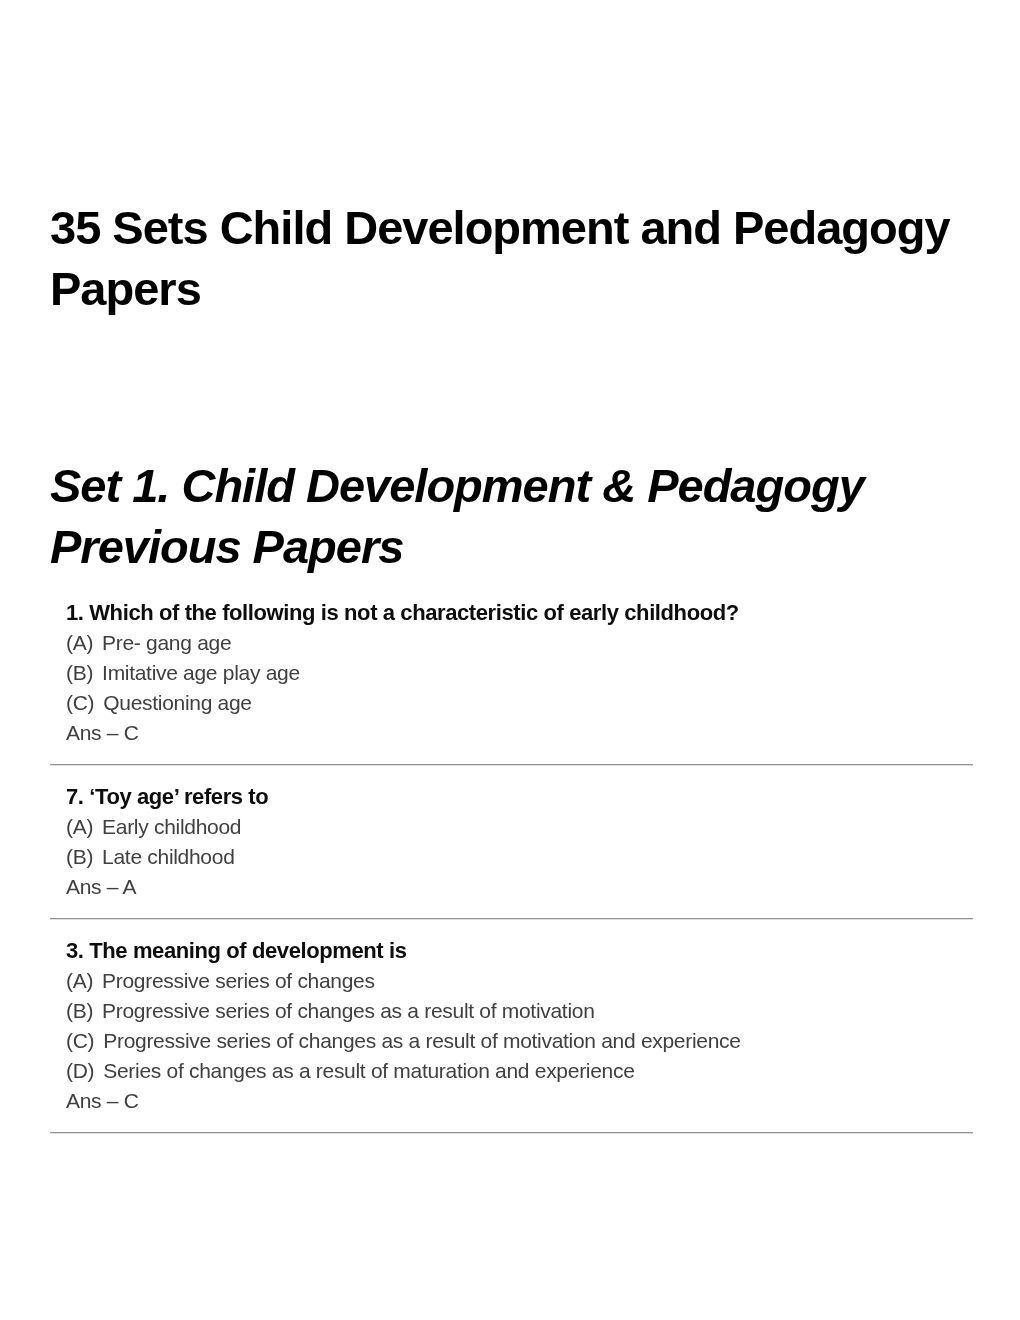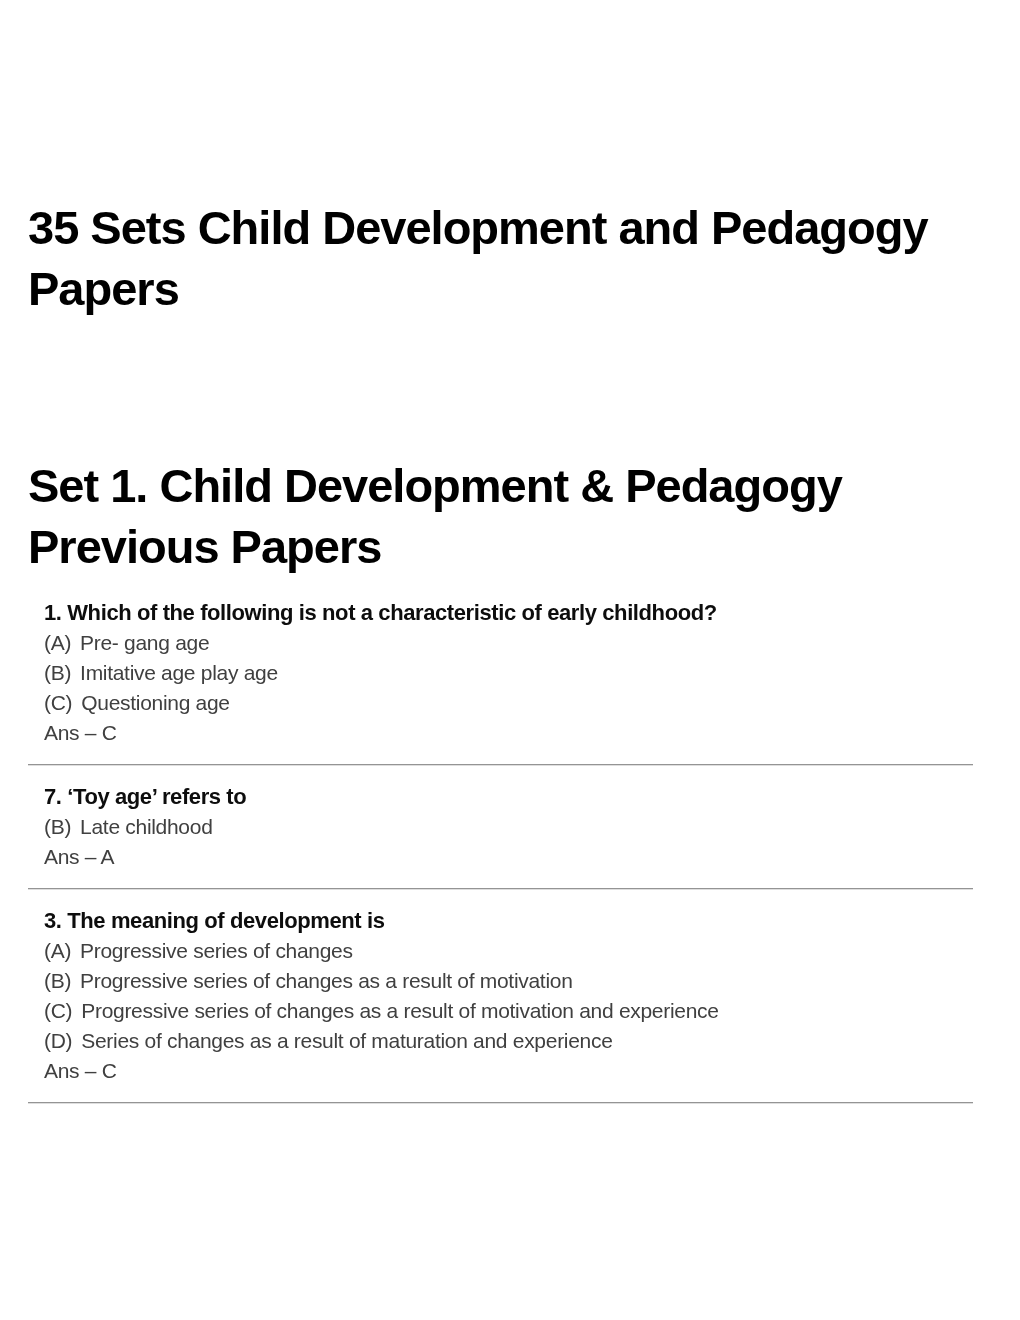--- a/index.html
+++ b/index.html
@@ -6,40 +6,41 @@
     margin: 0;
     padding: 0;
     background: #ffffff;
   }
   .page {
     position: relative;
     width: 1020px;
     height: 1180px;
     background: #ffffff;
     box-sizing: border-box;
-    padding: 197px 47px 0 28px;
+    padding: 197px 47px 0 50px;
     overflow: hidden;
     font-family: "Liberation Sans", "DejaVu Sans", sans-serif;
     color: #262626;
   }
   .doc-title {
     margin: 0;
     font-size: 47px;
     line-height: 61px;
     font-weight: 700;
     letter-spacing: -1px;
     color: #000000;
   }
   .set-title {
     margin: 136px 0 4px 0;
     font-size: 47px;
     line-height: 61px;
     font-weight: 700;
     letter-spacing: -1px;
     color: #000000;
+    font-style: italic;
   }
   .qblock { margin: 16px; }
   .qblock.first { margin-top: 21px; }
   .q-heading {
     font-size: 22px;
     line-height: 30px;
     font-weight: 700;
     letter-spacing: -0.4px;
     color: #0d0d0d;
   }
@@ -83,20 +84,23 @@
       <span class="opt-letter">(C)</span><span class="opt-text">Questioning age</span>
     </div>
     <div class="ans-line">Ans – C</div>
   </div>
 
   <hr class="divider">
 
   <div class="qblock">
     <div class="q-heading">7. ‘Toy age’ refers to</div>
     <div class="opt-row">
+      <span class="opt-letter">(A)</span><span class="opt-text">Early childhood</span>
+    </div>
+    <div class="opt-row">
       <span class="opt-letter">(B)</span><span class="opt-text">Late childhood</span>
     </div>
     <div class="ans-line">Ans – A</div>
   </div>
 
   <hr class="divider">
 
   <div class="qblock">
     <div class="q-heading">3. The meaning of development is</div>
     <div class="opt-row">

